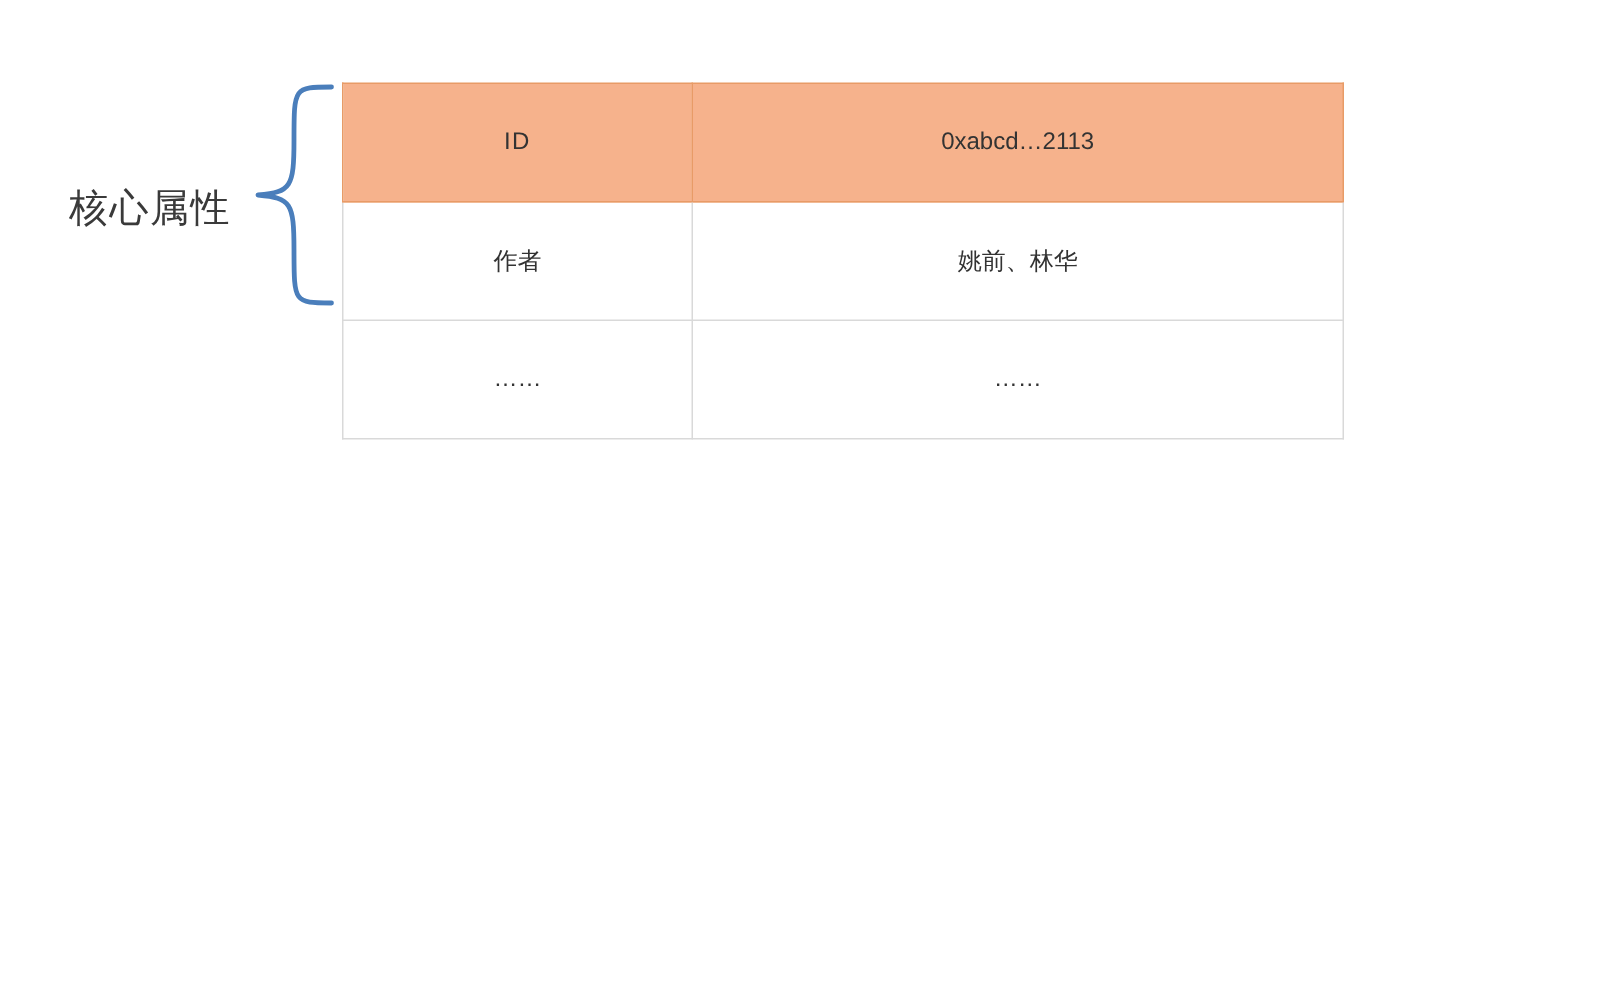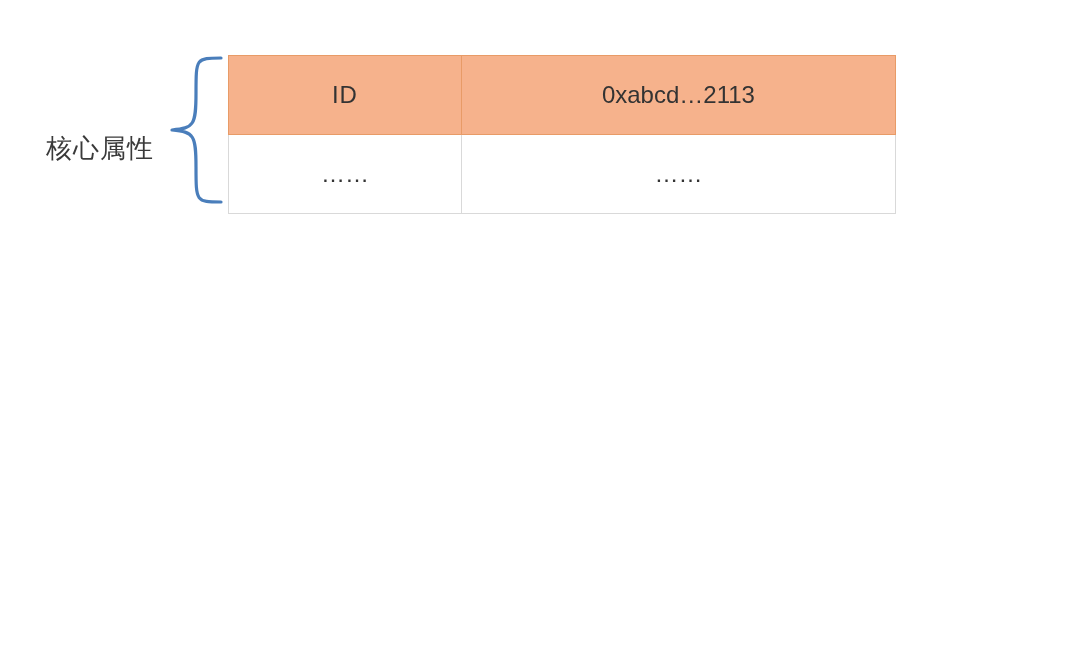--- a/index.html
+++ b/index.html
@@ -11,21 +11,21 @@
     font-family: "PingFang SC", "Microsoft YaHei", "Helvetica Neue", Arial, sans-serif;
   }
   .stage {
     position: relative;
     width: 1080px;
     height: 657px;
   }
   .label {
     position: absolute;
     left: 46px;
-    top: 131px;
+    top: 121px;
     font-size: 26px;
     color: #3a3a3a;
     letter-spacing: 1px;
   }
   .brace {
     position: absolute;
     left: 166px;
     top: 55px;
     width: 60px;
     height: 150px;
@@ -35,21 +35,21 @@
     left: 228px;
     top: 55px;
     width: 668px;
     border-collapse: collapse;
   }
   .table td {
     border: 1px solid #d9d9d9;
     height: 76px;
     text-align: center;
     vertical-align: middle;
-    font-size: 24px;
+    font-size: 16px;
     color: #333333;
     font-weight: 400;
   }
   .table td.key {
     width: 232px;
   }
   .table td.val {
     width: 435px;
   }
   .table tr.core td {
@@ -75,19 +75,23 @@
              C30 147 30 147 55 147" fill="none" stroke="#4a7ebb" stroke-width="3.2" stroke-linecap="round" stroke-linejoin="round"></path>
   </svg>
 
   <table class="table">
     <tbody>
       <tr class="core">
         <td class="key">ID</td>
         <td class="val">0xabcd…2113</td>
       </tr>
       <tr>
+        <td class="key">作者</td>
+        <td class="val">姚前、林华</td>
+      </tr>
+      <tr>
         <td class="key">……</td>
         <td class="val">……</td>
       </tr>
     </tbody>
   </table>
 
 </div>
 
 </body></html>

